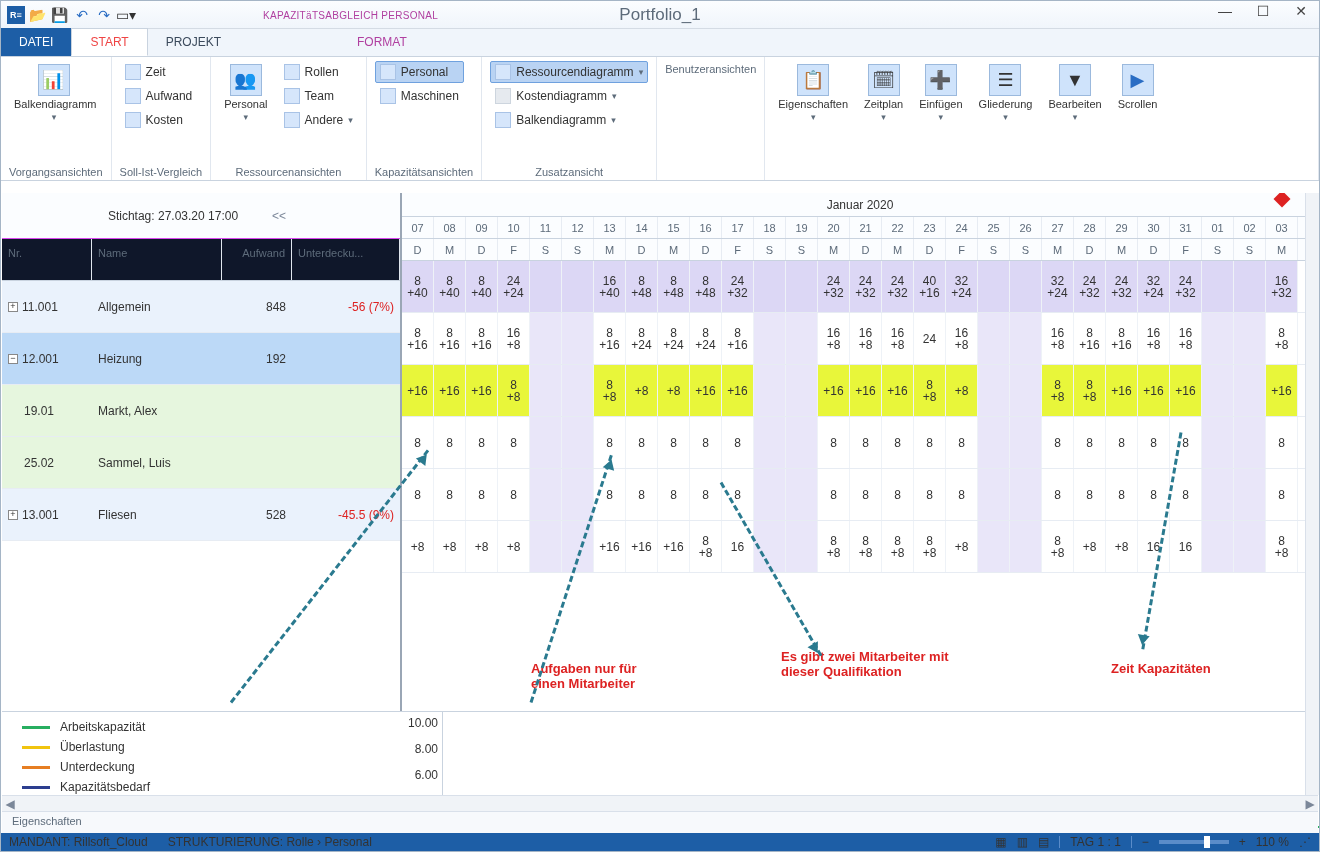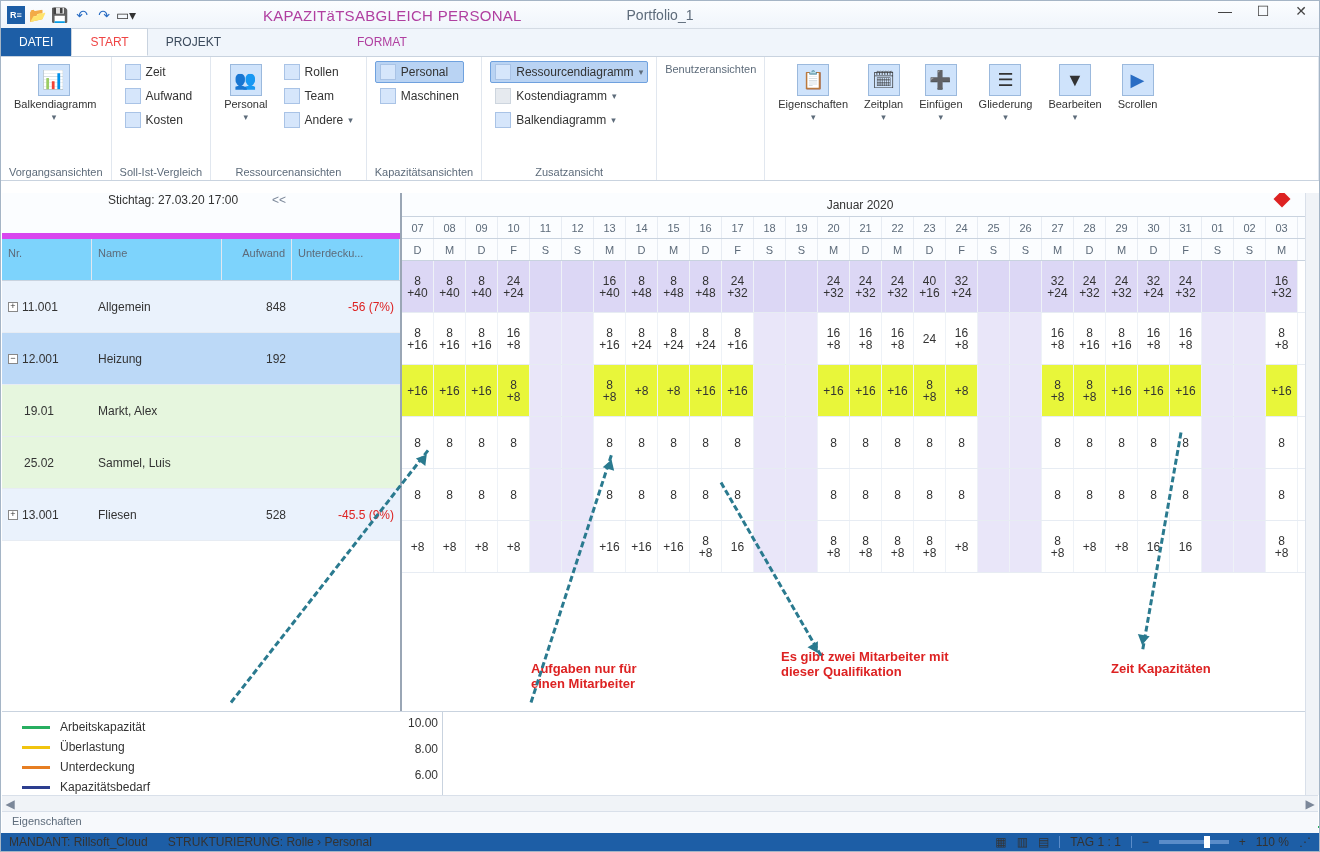--- a/index.html
+++ b/index.html
@@ -1,21 +1,21 @@
 <!DOCTYPE html>
 <html><head>
 <meta charset="utf-8">
 <style>
 *{box-sizing:border-box;margin:0;padding:0;font-family:"Segoe UI",Tahoma,sans-serif;font-size:12px;color:#333}
 body{width:1320px;height:852px;background:#fff;overflow:hidden;position:relative;border:1px solid #a5b5c6}
 .titlebar{height:28px;display:flex;align-items:center;background:linear-gradient(#fbfdff,#f0f5fb);border-bottom:1px solid #d4dbe4}
 .qat{display:flex;align-items:center;gap:4px;padding:0 6px}
 .qat span{width:18px;height:18px;display:inline-flex;align-items:center;justify-content:center;font-size:14px}
-.context-tab{position:absolute;left:250px;top:0;height:28px;display:flex;align-items:center;padding:0 12px;color:#b03fa0;font-size:15px;letter-spacing:.3px}
-.doc-title{position:absolute;left:50%;transform:translateX(-50%);font-size:14px;color:#5d6b7a}
+.context-tab{position:absolute;left:250px;top:0;height:28px;display:flex;align-items:center;padding:0 12px;color:#b03fa0;font-size:10px;letter-spacing:.3px}
+.doc-title{position:absolute;left:50%;transform:translateX(-50%);font-size:17px;color:#5d6b7a}
 .win-ctrl{position:absolute;right:6px;top:2px;display:flex;gap:14px}
 .win-ctrl span{width:24px;text-align:center;font-size:14px;color:#444}
 .tabbar{height:28px;display:flex;align-items:flex-end;background:#f0f5fb;border-bottom:1px solid #c9d3df}
 .tab{height:28px;padding:0 18px;display:flex;align-items:center;font-size:12px;color:#3b4a5c;cursor:pointer}
 .tab.file{background:#1d5ea6;color:#fff}
 .tab.active{background:#fff;color:#ef4444;border:1px solid #c9d3df;border-bottom:1px solid #fff}
 .tab.format{color:#b03fa0}
 .ribbon{height:124px;display:flex;background:#fff;border-bottom:1px solid #c9d3df}
 .group{border-right:1px solid #e1e7ef;padding:4px 8px 2px;display:flex;flex-direction:column;justify-content:space-between}
 .group-body{display:flex;gap:6px;align-items:flex-start;flex:1}
@@ -25,23 +25,23 @@
 .rbtn .lbl{font-size:11px;text-align:center;max-width:80px}
 .vstack{display:flex;flex-direction:column;gap:2px}
 .smallbtn{display:flex;align-items:center;gap:5px;padding:2px 4px;cursor:pointer;font-size:11px;border:1px solid transparent;border-radius:2px}
 .smallbtn .sic{width:16px;height:16px;background:#d6e6fb;border:1px solid #a9c3e6;display:inline-block}
 .smallbtn.selected{background:#b9d3f3;border-color:#6fa1de}
 .smallbtn.disabled{color:#9aa6b5}
 .smallbtn.disabled .sic{background:#e6eaef;border-color:#cdd5de}
 .dd::after{content:" ▾";font-size:9px;color:#5d6b7a}
 .workspace{position:absolute;top:192px;left:1px;right:1px;bottom:56px;display:flex}
 .leftpane{width:400px;border-right:2px solid #9aa6b5;display:flex;flex-direction:column;background:#fff}
-.stichtag{height:46px;display:flex;align-items:flex-start;justify-content:center;gap:26px;border-bottom:6px solid #d946ef;background:#fbfdff}
+.stichtag{height:46px;display:flex;align-items:center;justify-content:center;gap:26px;border-bottom:1px solid #d946ef;background:#fbfdff}
 .collapse{width:30px;text-align:center;color:#7b8799;cursor:pointer}
-.colhdr{height:42px;display:flex;border-bottom:1px solid #c9d3df;background:#7dd3fc}
+.colhdr{height:42px;display:flex;border-bottom:1px solid #c9d3df;background:#0f172a}
 .ch{border-right:1px solid #e1e7ef;padding:8px 6px;font-size:11px;color:#5d6b7a}
 .c-nr{width:90px}.c-name{width:130px}.c-auf{width:70px;text-align:right}.c-unt{flex:1}
 .tbody{flex:1;overflow:hidden}
 .trow{height:52px;display:flex;align-items:center;border-bottom:1px solid #e7ecf3}
 .trow.total{background:#eaf2fc}
 .trow.sel{background:#bcd9f7}
 .trow.child{background:#e6f6de}
 .td{padding:0 6px}
 .td.nr{width:90px;display:flex;align-items:center;gap:4px}
 .td.name{width:130px}

